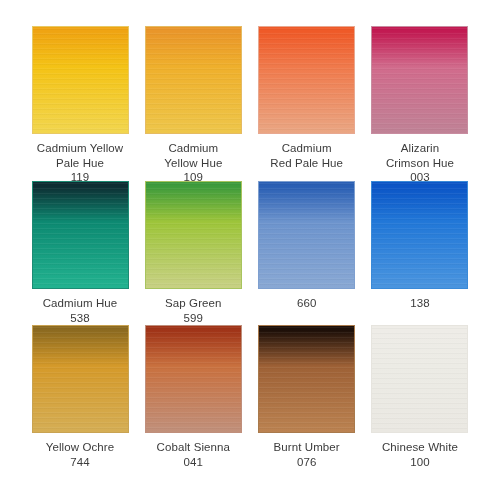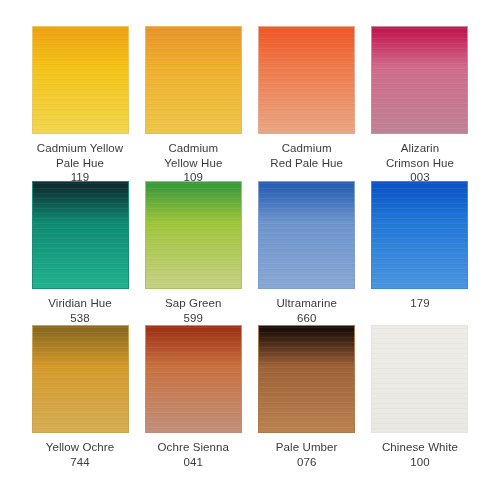--- a/index.html
+++ b/index.html
@@ -116,65 +116,64 @@
 Crimson Hue</span>
         <span class="swatch-code">003</span>
       </div>
     </div>
   </div>
 
   <div class="swatch-row">
     <div class="swatch-cell">
       <div class="swatch-chip" style="background: linear-gradient(rgb(13, 46, 51) 0%, rgb(13, 46, 51) 4%, rgb(13, 138, 114) 38%, rgb(34, 179, 144) 100%); border: 1px solid rgb(28, 140, 116);"></div>
       <div class="swatch-label">
-        <span class="swatch-name">Viridian Hue</span>
+        <span class="swatch-name">Cadmium Hue</span>
         <span class="swatch-code">538</span>
       </div>
     </div>
     <div class="swatch-cell">
       <div class="swatch-chip" style="background: linear-gradient(rgb(62, 155, 60) 0%, rgb(62, 155, 60) 4%, rgb(158, 197, 58) 38%, rgb(200, 209, 132) 100%); border: 1px solid rgb(168, 196, 94);"></div>
       <div class="swatch-label">
         <span class="swatch-name">Sap Green</span>
         <span class="swatch-code">599</span>
       </div>
     </div>
     <div class="swatch-cell">
       <div class="swatch-chip" style="background: linear-gradient(rgb(42, 95, 180) 0%, rgb(42, 95, 180) 4%, rgb(109, 148, 205) 38%, rgb(137, 168, 212) 100%); border: 1px solid rgb(126, 159, 207);"></div>
       <div class="swatch-label">
-        <span class="swatch-name">Ultramarine</span>
         <span class="swatch-code">660</span>
       </div>
     </div>
     <div class="swatch-cell">
       <div class="swatch-chip" style="background: linear-gradient(rgb(11, 85, 198) 0%, rgb(11, 85, 198) 4%, rgb(34, 120, 216) 38%, rgb(74, 149, 223) 100%); border: 1px solid rgb(58, 138, 216);"></div>
       <div class="swatch-label">
-        <span class="swatch-code">179</span>
+        <span class="swatch-code">138</span>
       </div>
     </div>
   </div>
 
   <div class="swatch-row">
     <div class="swatch-cell">
       <div class="swatch-chip" style="background: linear-gradient(rgb(140, 106, 32) 0%, rgb(140, 106, 32) 4%, rgb(213, 154, 42) 38%, rgb(213, 174, 85) 100%); border: 1px solid rgb(201, 163, 82);"></div>
       <div class="swatch-label">
         <span class="swatch-name">Yellow Ochre</span>
         <span class="swatch-code">744</span>
       </div>
     </div>
     <div class="swatch-cell">
       <div class="swatch-chip" style="background: linear-gradient(rgb(160, 52, 24) 0%, rgb(160, 52, 24) 4%, rgb(201, 113, 63) 38%, rgb(193, 144, 123) 100%); border: 1px solid rgb(192, 143, 124);"></div>
       <div class="swatch-label">
-        <span class="swatch-name">Ochre Sienna</span>
+        <span class="swatch-name">Cobalt Sienna</span>
         <span class="swatch-code">041</span>
       </div>
     </div>
     <div class="swatch-cell">
       <div class="swatch-chip" style="background: linear-gradient(rgb(29, 15, 8) 0%, rgb(29, 15, 8) 4%, rgb(158, 97, 54) 38%, rgb(187, 130, 81) 100%); border: 1px solid rgb(169, 122, 76);"></div>
       <div class="swatch-label">
-        <span class="swatch-name">Pale Umber</span>
+        <span class="swatch-name">Burnt Umber</span>
         <span class="swatch-code">076</span>
       </div>
     </div>
     <div class="swatch-cell">
       <div class="swatch-chip" style="background: linear-gradient(rgb(238, 236, 231) 0%, rgb(238, 236, 231) 4%, rgb(236, 235, 229) 38%, rgb(234, 232, 226) 100%); border: 1px solid rgb(230, 228, 222);"></div>
       <div class="swatch-label">
         <span class="swatch-name">Chinese White</span>
         <span class="swatch-code">100</span>
       </div>
     </div>

